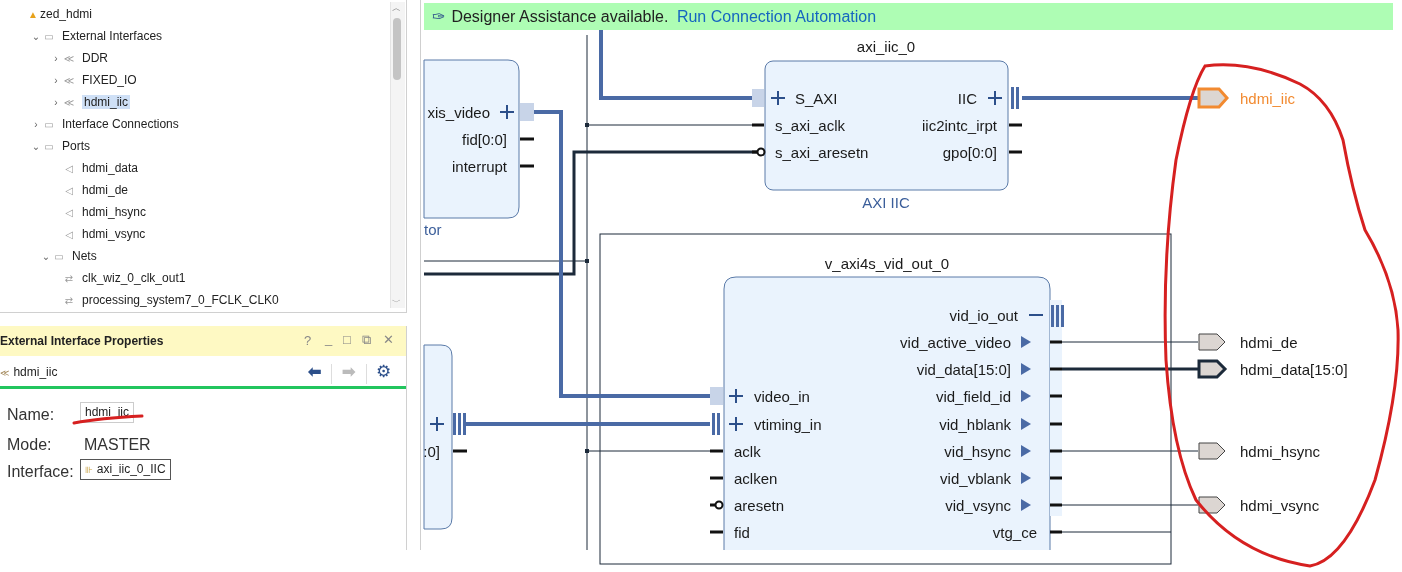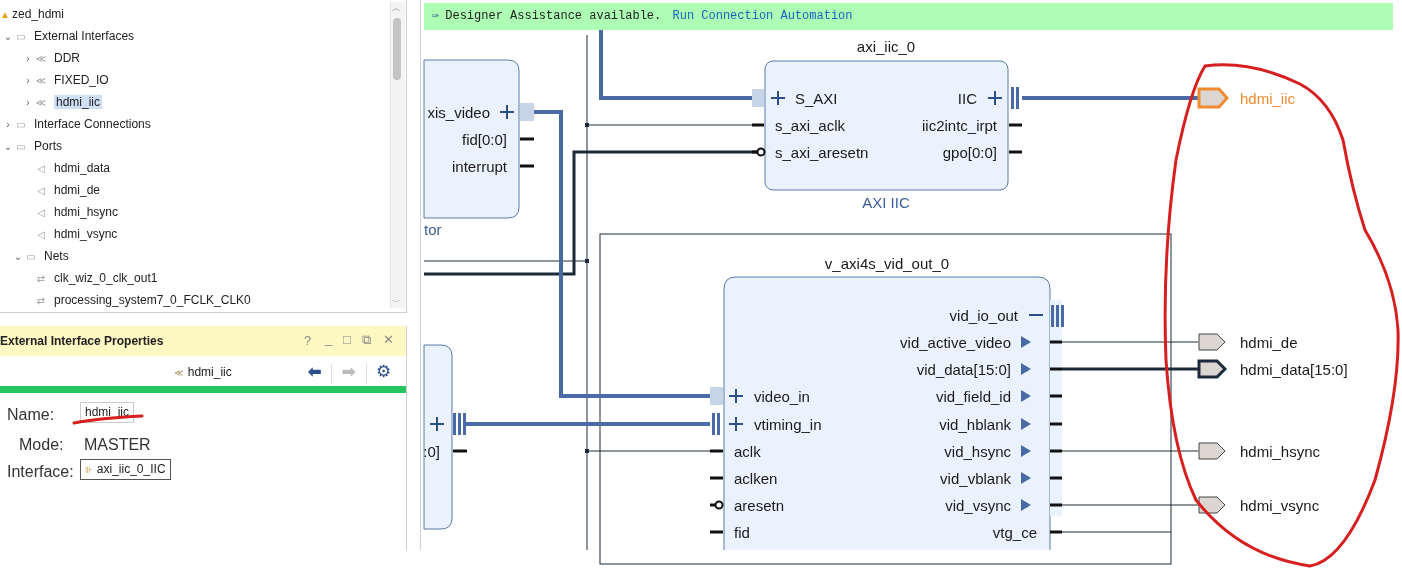--- a/index.html
+++ b/index.html
@@ -1,36 +1,36 @@
 <!DOCTYPE html>
 <html><head>
 <meta charset="utf-8">
 <style>
   html, body { margin:0; padding:0; }
   body { width:1402px; height:572px; position:relative; overflow:hidden; background:#fff;
          font-family:"Liberation Sans", sans-serif; font-size:12px; color:#222; }
   .abs { position:absolute; }
   
   #tree-panel { left:0; top:0; width:406px; height:312px; background:#fff; border-right:1px solid #d0d0d0; border-bottom:1px solid #d0d0d0; }
-  .tree-row { position:absolute; height:20px; line-height:20px; font-size:12px; white-space:nowrap; }
+  .tree-row { position:absolute; height:20px; line-height:20px; font-size:12px; white-space:nowrap;padding-left:28px; }
   .tree-row .chev { display:inline-block; width:12px; color:#666; font-size:10px; text-align:center; }
   .tree-row .ico { display:inline-block; width:14px; text-align:center; color:#9a9a9a; font-size:10px; margin-right:6px; }
   .tree-row .sel { background:#cfe0f6; padding:0 2px; }
   #tree-scroll { left:390px; top:2px; width:14px; height:306px; background:#f4f4f4; border-left:1px solid #e4e4e4; }
   #tree-thumb { left:393px; top:18px; width:8px; height:62px; background:#c4c4c4; border-radius:4px; }
   
   #props-panel { left:0; top:326px; width:406px; height:224px; background:#fff; border-right:1px solid #d0d0d0; }
   #props-header { left:0; top:326px; width:406px; height:30px; background:#fef9c3; line-height:30px; font-weight:bold; font-size:12px; }
-  #props-sub { left:0; top:358px; width:406px; height:28px; line-height:28px; border-bottom:7px solid #22c55e;text-align:center; }
+  #props-sub { left:0; top:358px; width:406px; height:28px; line-height:28px; border-bottom:3px solid #22c55e; }
   .ctrl { position:absolute; color:#888; font-size:13px; }
   .prop-label { position:absolute; font-size:16px; color:#333; }
   .prop-box { position:absolute; border:1px solid #aaa; height:19px; line-height:19px; padding:0 4px; font-size:12px; background:#fff; }
   
   #canvas { left:420px; top:0; width:982px; height:550px; background:#fff; border-left:1px solid #cfcfcf; }
-  #assist-bar { left:424px; top:3px; width:969px; height:27px; background:#aefdb4; line-height:27px; font-size:12px;font-family:Liberation Mono, monospace; }
+  #assist-bar { left:424px; top:3px; width:969px; height:27px; background:#aefdb4; line-height:27px; font-size:16px; }
   #assist-bar .link { color:#1565c0; }
   svg text { font-family:"Liberation Sans", sans-serif; }
 </style>
 </head>
 <body>
 
 <div id="tree-panel" class="abs"></div>
 <div class="tree-row" style="left:0;top:4px;">
   <span class="ico" style="color:#e8a21a;width:8px;margin-right:4px;">▲</span><span>zed_hdmi</span>
 </div>
@@ -71,21 +71,21 @@
 <span class="abs" style="left:331px;top:364px;width:1px;height:20px;background:#ddd;"></span>
 <span class="abs" style="left:342px;top:362px;color:#bbb;font-size:16px;font-weight:bold;">➡</span>
 <span class="abs" style="left:366px;top:364px;width:1px;height:20px;background:#ddd;"></span>
 <span class="abs" style="left:376px;top:361px;color:#2c4f8a;font-size:17px;">⚙</span>
 
 <span class="prop-label" style="left:7px;top:406px;">Name:</span>
 <div class="prop-box" style="left:80px;top:402px;border-color:#ccc;"><span>hdmi_iic</span></div>
 <svg class="abs" style="left:70px;top:408px;" width="80" height="20">
   <path d="M4 15 Q 30 10 72 8" stroke="#d62020" stroke-width="3" fill="none" stroke-linecap="round"></path>
 </svg>
-<span class="prop-label" style="left:19px;top:436px;text-align:right;">Mode:</span>
+<span class="prop-label" style="left:7px;top:436px;text-align:right;">Mode:</span>
 <span class="prop-label" style="left:84px;top:436px;">MASTER</span>
 <span class="prop-label" style="left:7px;top:463px;">Interface:</span>
 <div class="prop-box" style="left:80px;top:459px;border-color:#555;">
   <span style="color:#c8a040;font-size:9px;margin-right:4px;">⊪</span><span>axi_iic_0_IIC</span>
 </div>
 
 <div id="canvas" class="abs"></div>
 
 <svg class="abs" style="left:0;top:0;" width="1402" height="572">
 

